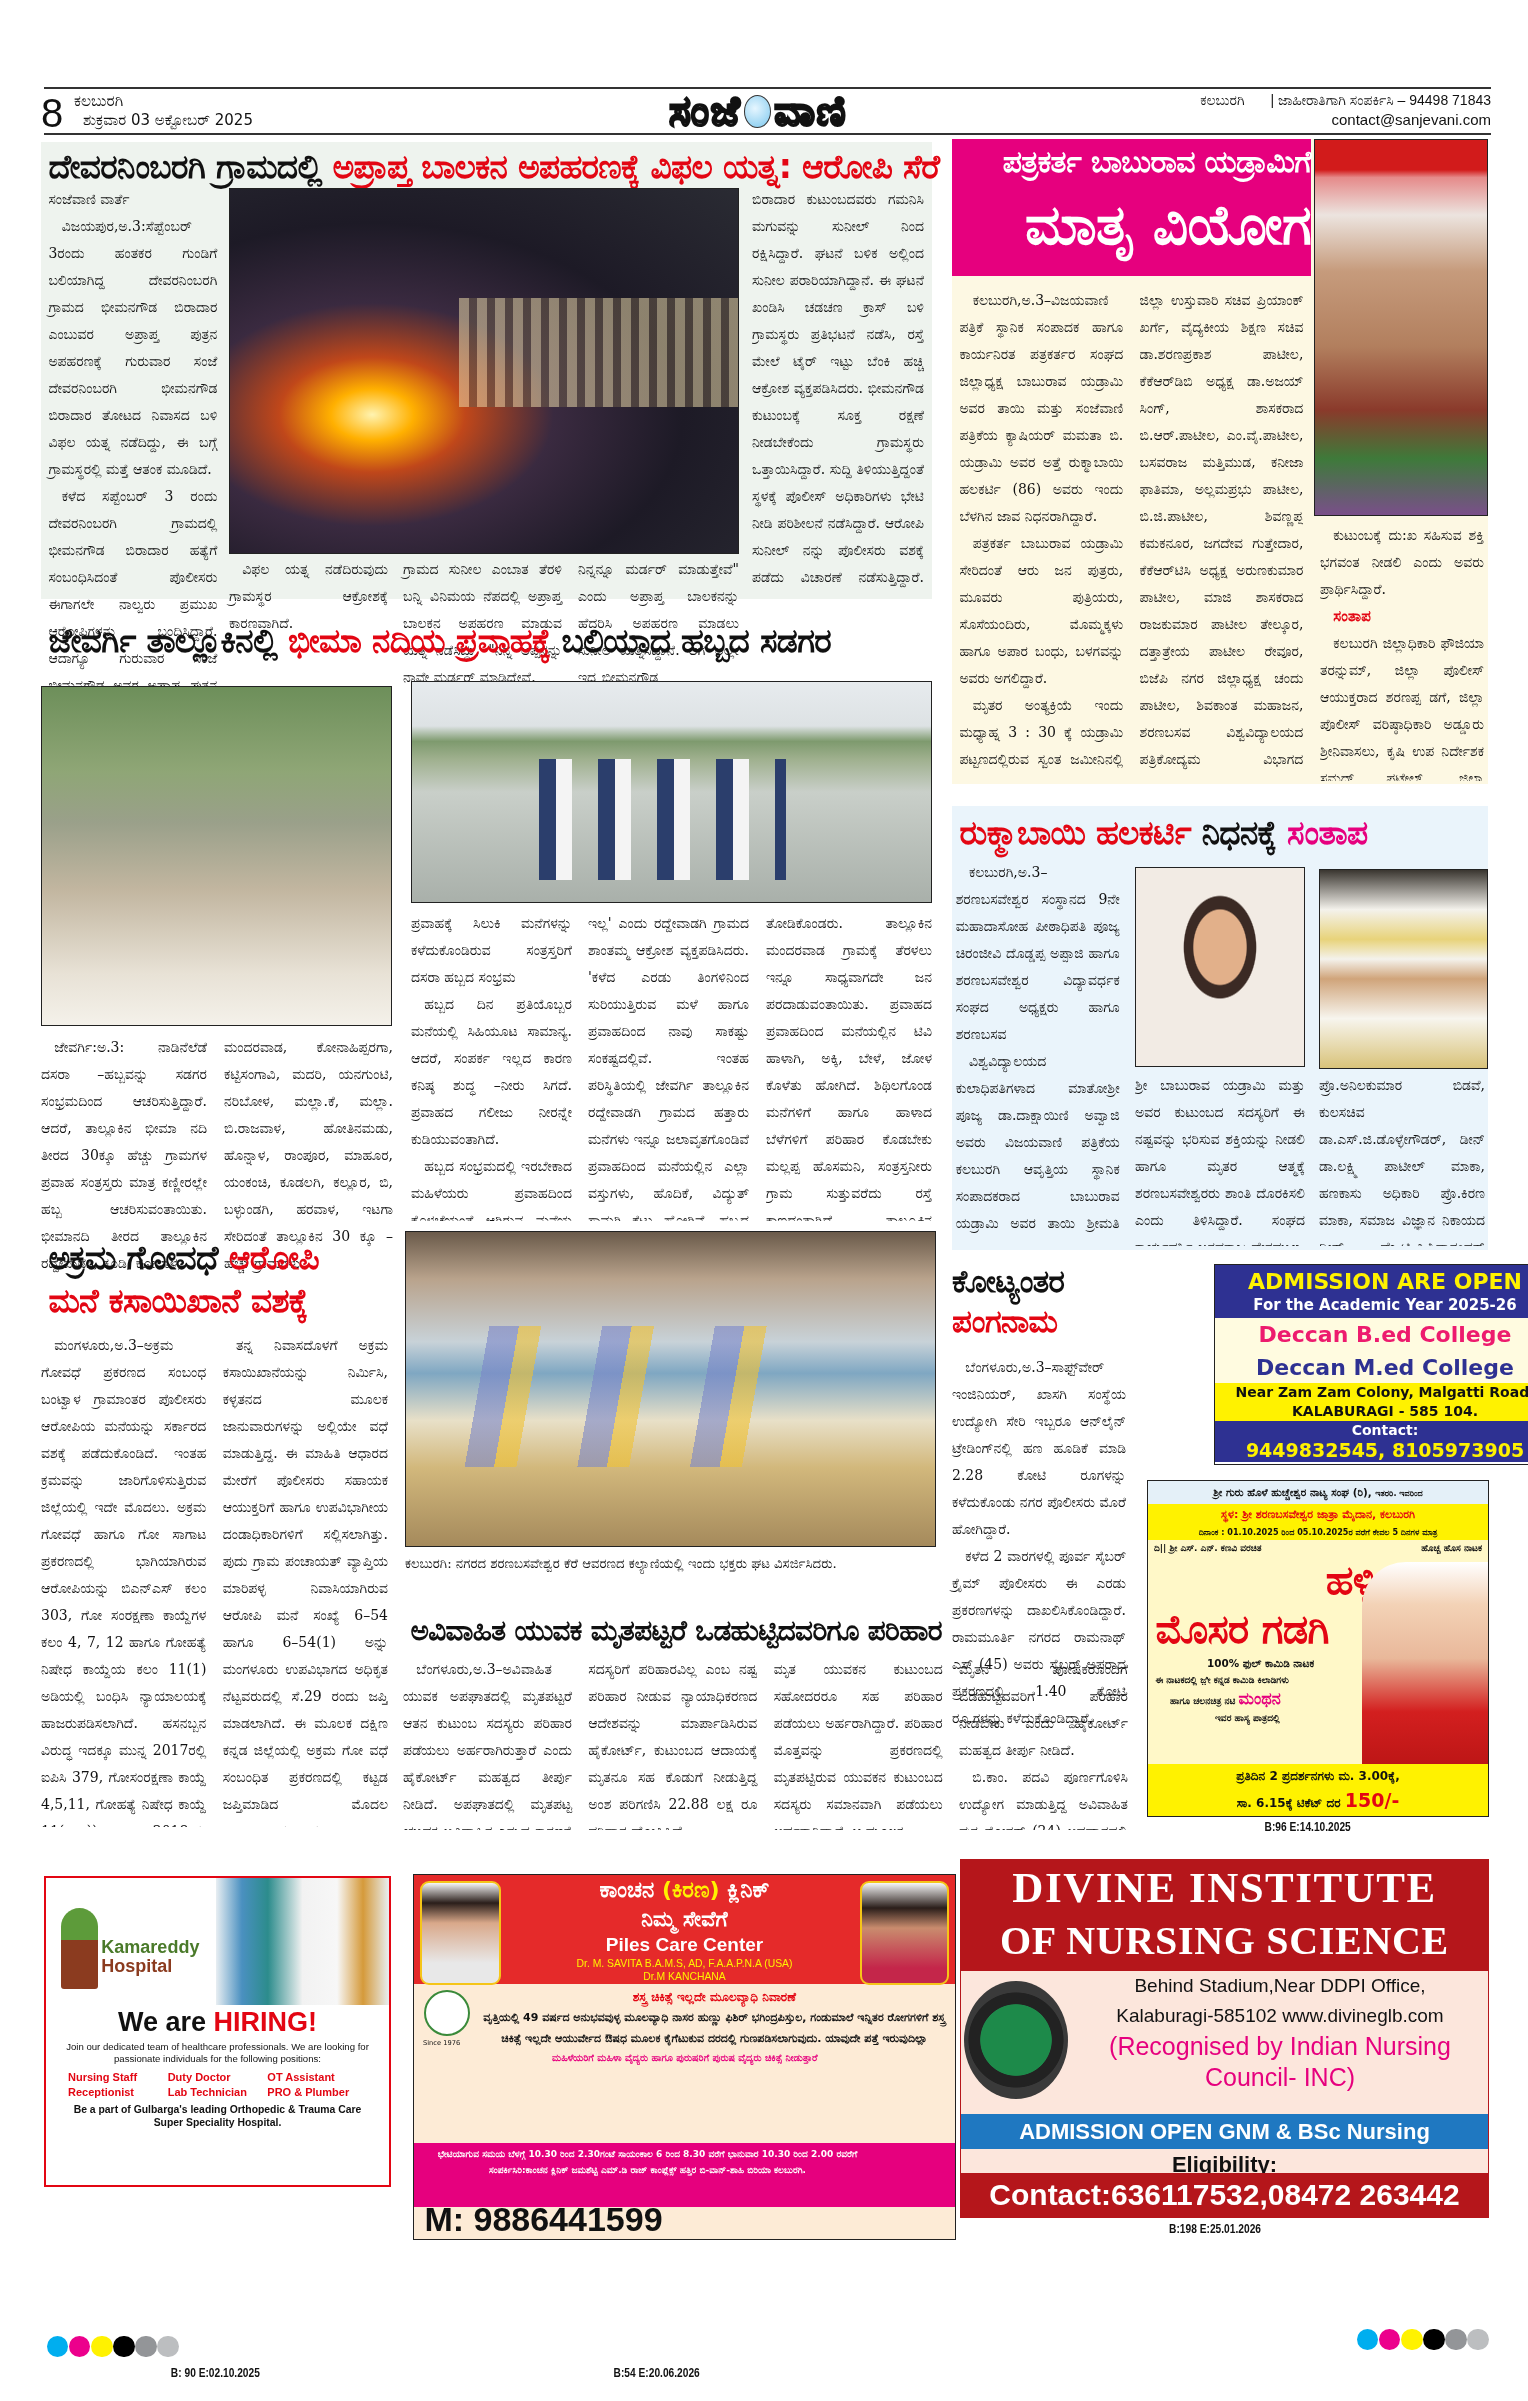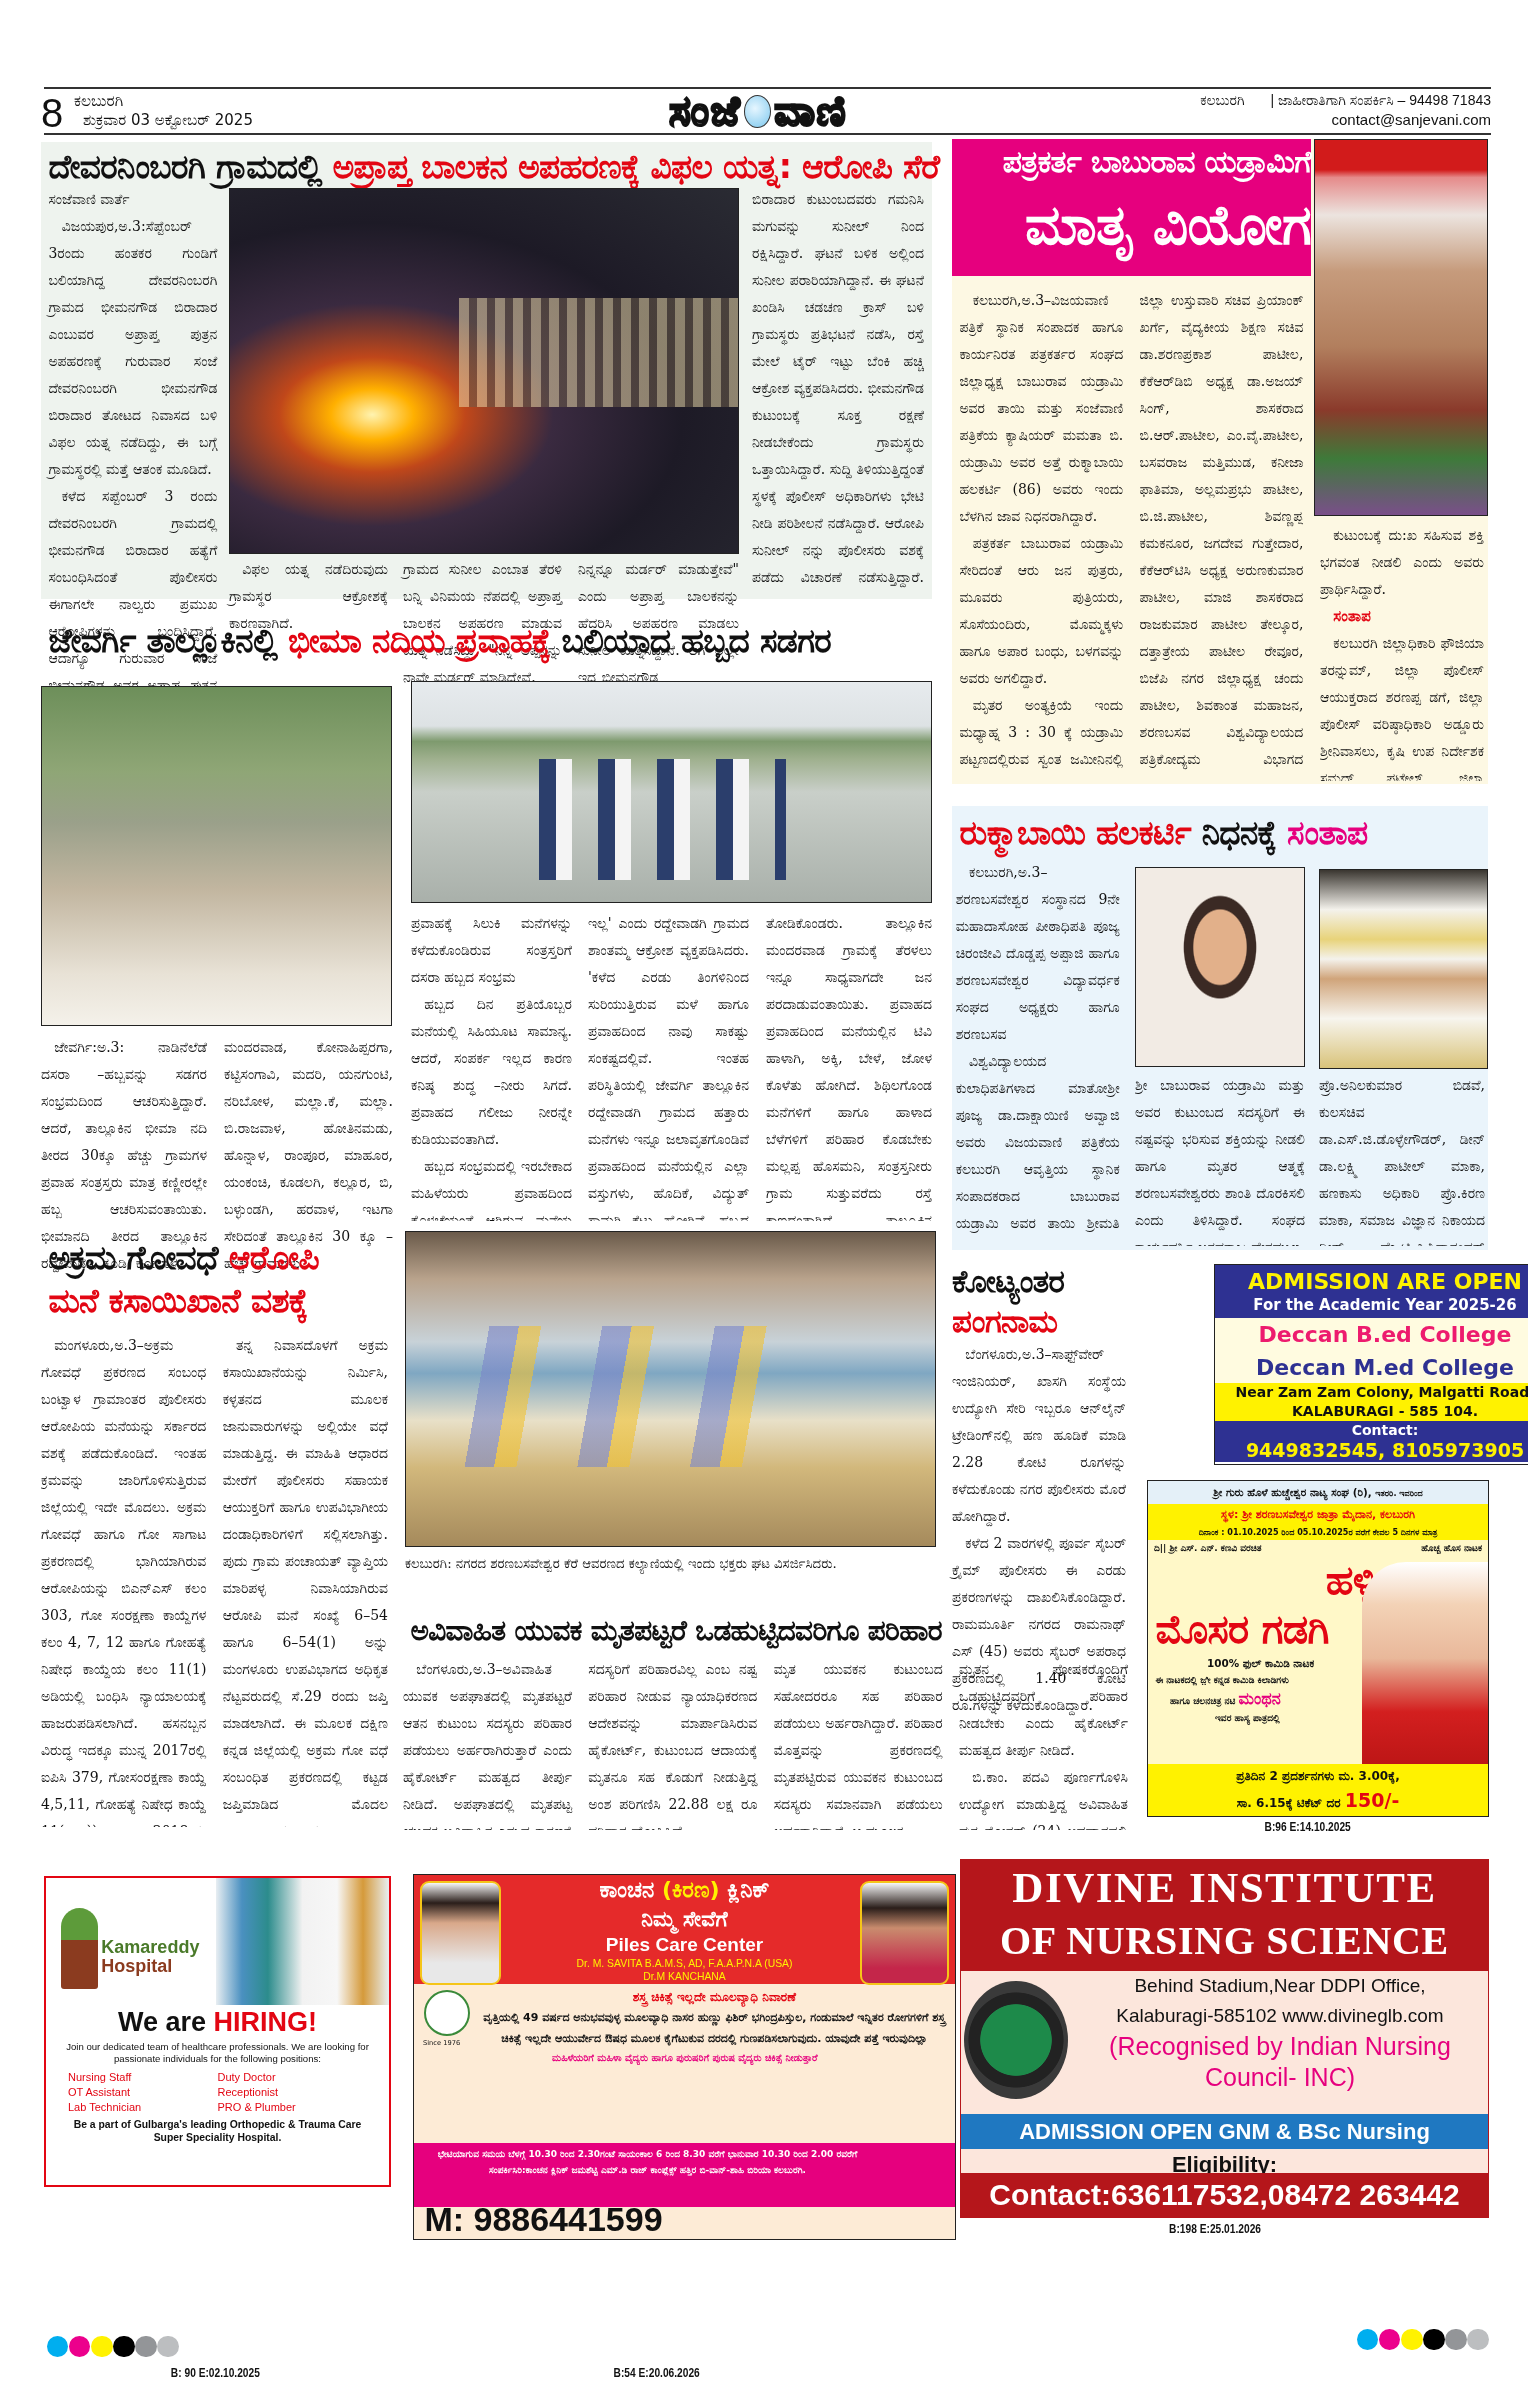--- a/index.html
+++ b/index.html
@@ -159,21 +159,21 @@
 </div>
 <div class="col abs" style="left:405px;top:1551px;width:531px">
   <p class="first" style="font-size:13.3px;line-height:25px">ಕಲಬುರಗಿ: ನಗರದ ಶರಣಬಸವೇಶ್ವರ ಕೆರೆ ಆವರಣದ ಕಲ್ಯಾಣಿಯಲ್ಲಿ ಇಂದು ಭಕ್ತರು ಘಟ ವಿಸರ್ಜಿಸಿದರು.</p>
 </div>
 
 <div class="abs" style="left:952px;top:1261px;width:174px;height:325px">
   <div class="hl" style="font-size:31px;line-height:40px">
     <div>ಕೋಟ್ಯಂತರ</div>
     <div class="red">ಪಂಗನಾಮ</div>
   </div>
-  <div class="col" style="margin-top:0">
+  <div class="col" style="margin-top:13px">
     <p>ಬೆಂಗಳೂರು,ಅ.3–ಸಾಫ್ಟ್‌ವೇರ್ ಇಂಜಿನಿಯರ್, ಖಾಸಗಿ ಸಂಸ್ಥೆಯ ಉದ್ಯೋಗಿ ಸೇರಿ ಇಬ್ಬರೂ ಆನ್‌ಲೈನ್ ಟ್ರೇಡಿಂಗ್‌ನಲ್ಲಿ ಹಣ ಹೂಡಿಕೆ ಮಾಡಿ 2.28 ಕೋಟಿ ರೂಗಳನ್ನು ಕಳೆದುಕೊಂಡು ನಗರ ಪೊಲೀಸರು ಮೊರೆ ಹೋಗಿದ್ದಾರೆ.</p>
     <p>ಕಳೆದ 2 ವಾರಗಳಲ್ಲಿ ಪೂರ್ವ ಸೈಬರ್ ಕ್ರೈಮ್ ಪೊಲೀಸರು ಈ ಎರಡು ಪ್ರಕರಣಗಳನ್ನು ದಾಖಲಿಸಿಕೊಂಡಿದ್ದಾರೆ. ರಾಮಮೂರ್ತಿ ನಗರದ ರಾಮನಾಥ್ ಎಸ್ (45) ಅವರು ಸೈಬರ್ ಅಪರಾಧ ಪ್ರಕರಣದಲ್ಲಿ 1.40 ಕೋಟಿ ರೂ.ಗಳನ್ನು ಕಳೆದುಕೊಂಡಿದ್ದಾರೆ.</p>
   </div>
 </div>
 
 <div class="abs" style="left:1214px;top:1264px;width:342px;height:201px;border:1.5px solid #222;font-family:'DejaVu Sans',sans-serif;font-weight:bold;text-align:center">
   <div style="background:#2e3192;height:53px;padding-top:3px">
     <div style="color:#fff200;font-size:22px;line-height:27px">ADMISSION ARE OPEN</div>
     <div style="color:#fff;font-size:15px;line-height:21px">For the Academic Year 2025-26</div>
   </div>
@@ -240,21 +240,21 @@
 <div class="abs" style="left:44px;top:1876px;width:347px;height:311px;border:2.2px solid #e30613;background:#fff;font-family:'Liberation Sans',sans-serif;text-align:center">
   <div style="display:flex;height:127px">
     <div style="width:170px;text-align:left;padding:30px 0 0 15px">
       <span style="display:inline-block;width:37px;height:81px;background:linear-gradient(180deg,#5d9b3a 0 40%,#8b3b1f 40%);border-radius:18.5px 18.5px 3px 3px;vertical-align:top"></span>
       <span style="display:inline-block;vertical-align:top;margin-top:30px;color:#8b3b1f;font-weight:bold;font-size:18px;line-height:19px"><span style="color:#4a7a2a">Kamareddy</span><br><span>Hospital</span></span>
     </div>
     <div style="flex:1;background:linear-gradient(90deg,#e8eef2,#4a90c0 15%,#2c8c8c 30%,#f2f2f2 50%,#f7f7f7 70%,#d59a3a 85%,#e8eef2)"></div>
   </div>
   <div style="font-size:27px;font-weight:bold;line-height:34px"><span>We are</span> <span class="red">HIRING!</span></div>
   <div style="font-size:9.6px;line-height:12.6px;padding:1.5px 15px">Join our dedicated team of healthcare professionals. We are looking for passionate individuals for the following positions:</div>
-  <div style="display:grid;grid-template-columns:1fr 1fr;text-align:left;padding:3px 22px;color:#e30613;font-weight:normal;font-size:11px;line-height:15px">
+  <div style="display:grid;grid-template-columns:1fr 1fr 1fr;text-align:left;padding:3px 22px;color:#e30613;font-weight:bold;font-size:11px;line-height:15px">
     <span>Nursing Staff</span>
     <span>Duty Doctor</span>
     <span>OT Assistant</span>
     <span>Receptionist</span>
     <span>Lab Technician</span>
     <span>PRO &amp; Plumber</span>
   </div>
   <div style="font-size:10.4px;font-weight:bold;line-height:13.3px;padding:0 12px">Be a part of Gulbarga's leading Orthopedic &amp; Trauma Care Super Speciality Hospital.</div>
 </div>
 <div class="abs" style="left:47px;top:2187px;width:343px;height:0"></div>

